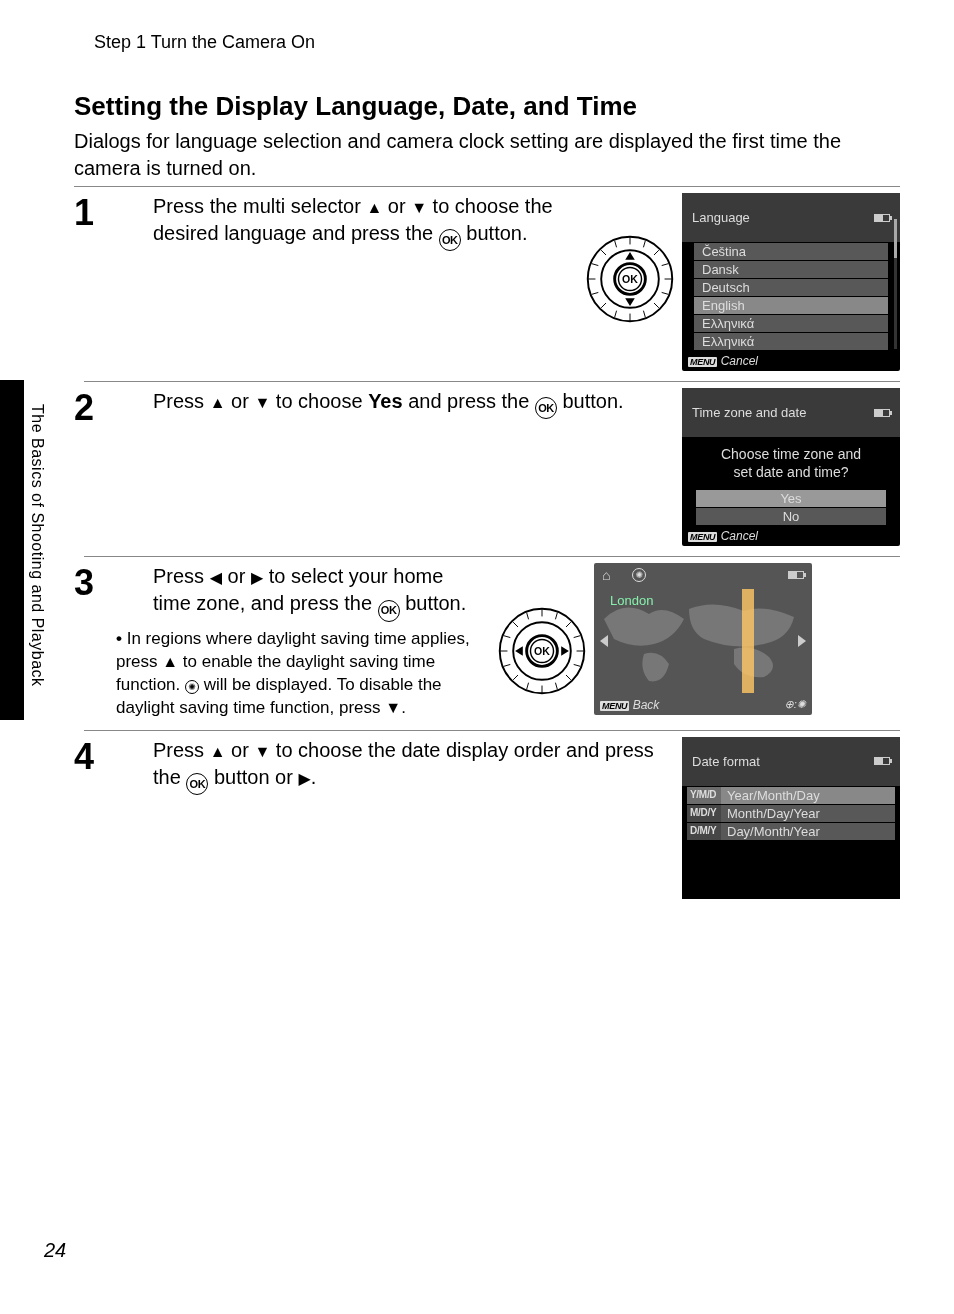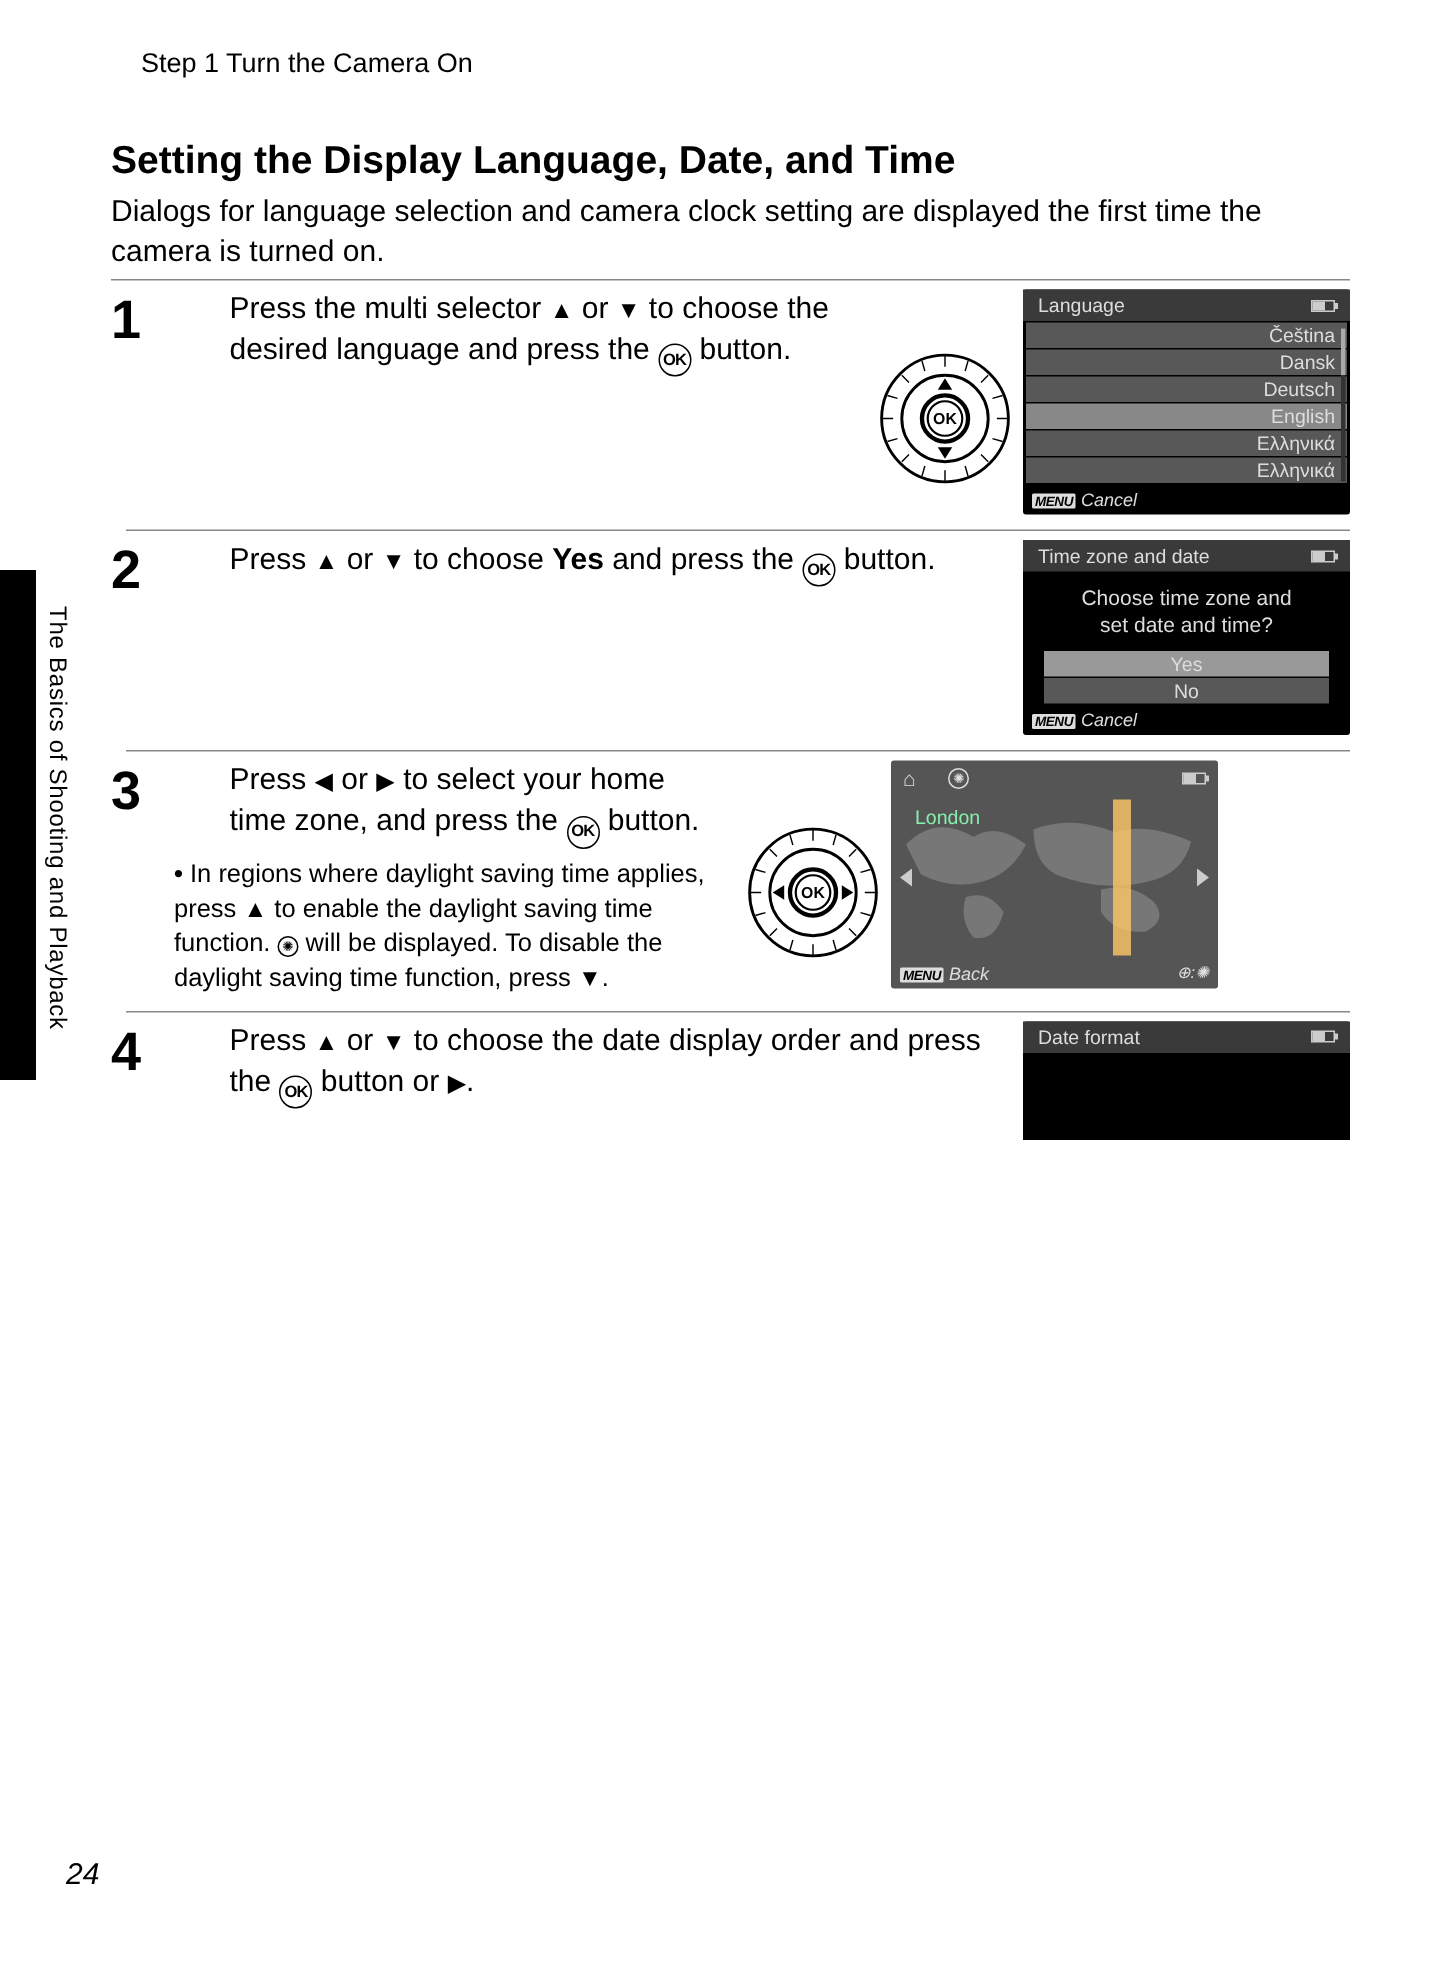--- a/index.html
+++ b/index.html
@@ -55,31 +55,30 @@
   .lcd {
     width: 218px;
     background: #000;
     color: #ddd;
     font-size: 13px;
     border-radius: 2px;
     position: relative;
   }
   .lcd-header {
     background: #3a3a3a;
-    padding: 3px 10px;
+    padding: 17px 10px;
     display: flex; justify-content: space-between; align-items: center;
     font-size: 13px;
     gap: 48px;
   }
   .lcd-item {
     background: #585858;
-    margin: 1px 2px;
+    margin: 1px 12px;
     padding: 1px 8px;
     font-size: 13px;
-    text-align: right;
   }
   .lcd-item.selected { background: #888; }
   .lcd-footer {
     padding: 3px 6px;
     font-size: 12px;
     display: flex; align-items: flex-start; gap: 4px;
     justify-content: space-between;
     font-style: italic;
   }
   .menu-badge {
@@ -347,19 +346,33 @@
       <div class="step-text">
         <span>Press </span><span class="tri">▲</span><span> or </span><span class="tri">▼</span><span> to choose the date display order and press the </span><span class="okbtn">OK</span><span> button or </span><span class="tri">▶</span><span>.</span>
       </div>
     </div>
     <div class="step-art">
       <div class="lcd">
         <div class="lcd-header">
           <span>Date format</span>
           <span class="batt"></span>
         </div>
+        <div id="df-list">
+            <div class="dateformat-row selected">
+              <div class="df-tag">Y/M/D</div>
+              <div class="df-label">Year/Month/Day</div>
+            </div>
+            <div class="dateformat-row">
+              <div class="df-tag">M/D/Y</div>
+              <div class="df-label">Month/Day/Year</div>
+            </div>
+            <div class="dateformat-row">
+              <div class="df-tag">D/M/Y</div>
+              <div class="df-label">Day/Month/Year</div>
+            </div>
+          </div>
         <div class="lcd-spacer"></div>
       </div>
     </div>
   </div>
 </div>
 
 <div class="page-num">24</div>
 
 </body></html>

